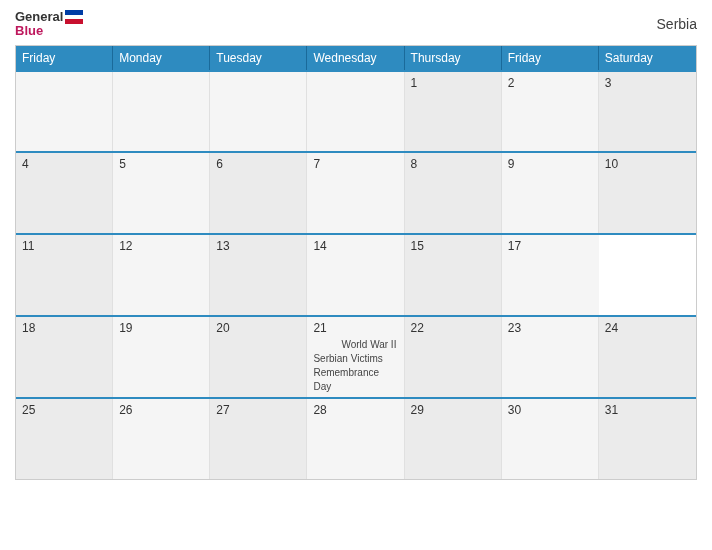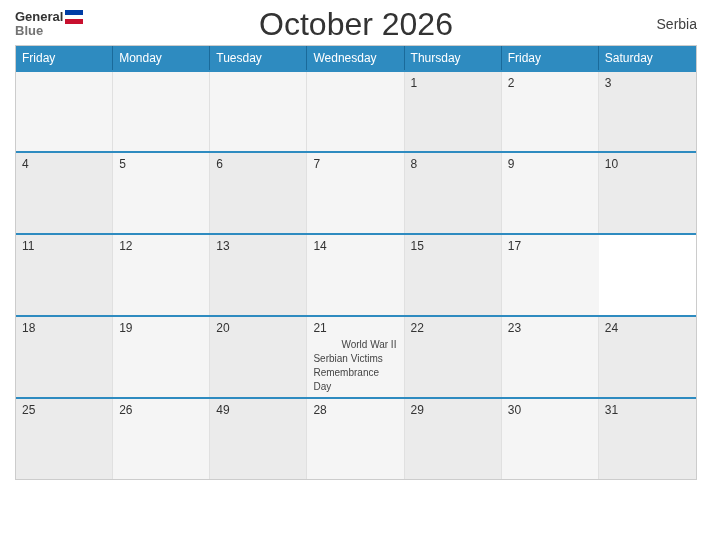--- a/index.html
+++ b/index.html
@@ -31,21 +31,21 @@
       line-height: 1.1;
     }
     .logo-general {
       font-size: 13px;
       font-weight: bold;
       color: #333;
     }
     .logo-blue {
       font-size: 13px;
       font-weight: bold;
-      color: #737373;
+      color: #be185d;
     }
     .logo-flag {
       display: inline-block;
       width: 18px;
       height: 14px;
       background: linear-gradient(to bottom, #003DA5 33%, #FFFFFF 33%, #FFFFFF 66%, #C8102E 66%);
       margin-left: 2px;
       vertical-align: middle;
     }
     .month-title {
@@ -128,21 +128,20 @@
 <div class="page">
 
   <div class="header">
     <div class="logo">
       <div style="display:flex;align-items:center;">
         <span class="logo-general">General</span>
         <span class="logo-flag"></span>
       </div>
       <span class="logo-blue">Blue</span>
     </div>
-    <div class="month-title">October 2026</div>
     <div class="country-label">Serbia</div>
   </div>
 
   <div class="calendar">
 
     <div class="day-headers">
       <div class="day-header">Friday</div>
       <div class="day-header">Monday</div>
       <div class="day-header">Tuesday</div>
       <div class="day-header">Wednesday</div>
@@ -240,21 +239,21 @@
       </div>
 
       <div class="week">
         <div class="day-cell">
           <span class="day-number">25</span>
         </div>
         <div class="day-cell">
           <span class="day-number">26</span>
         </div>
         <div class="day-cell">
-          <span class="day-number">49</span>
+          <span class="day-number">27</span>
         </div>
         <div class="day-cell">
           <span class="day-number">28</span>
         </div>
         <div class="day-cell">
           <span class="day-number">29</span>
         </div>
         <div class="day-cell">
           <span class="day-number">30</span>
         </div>

